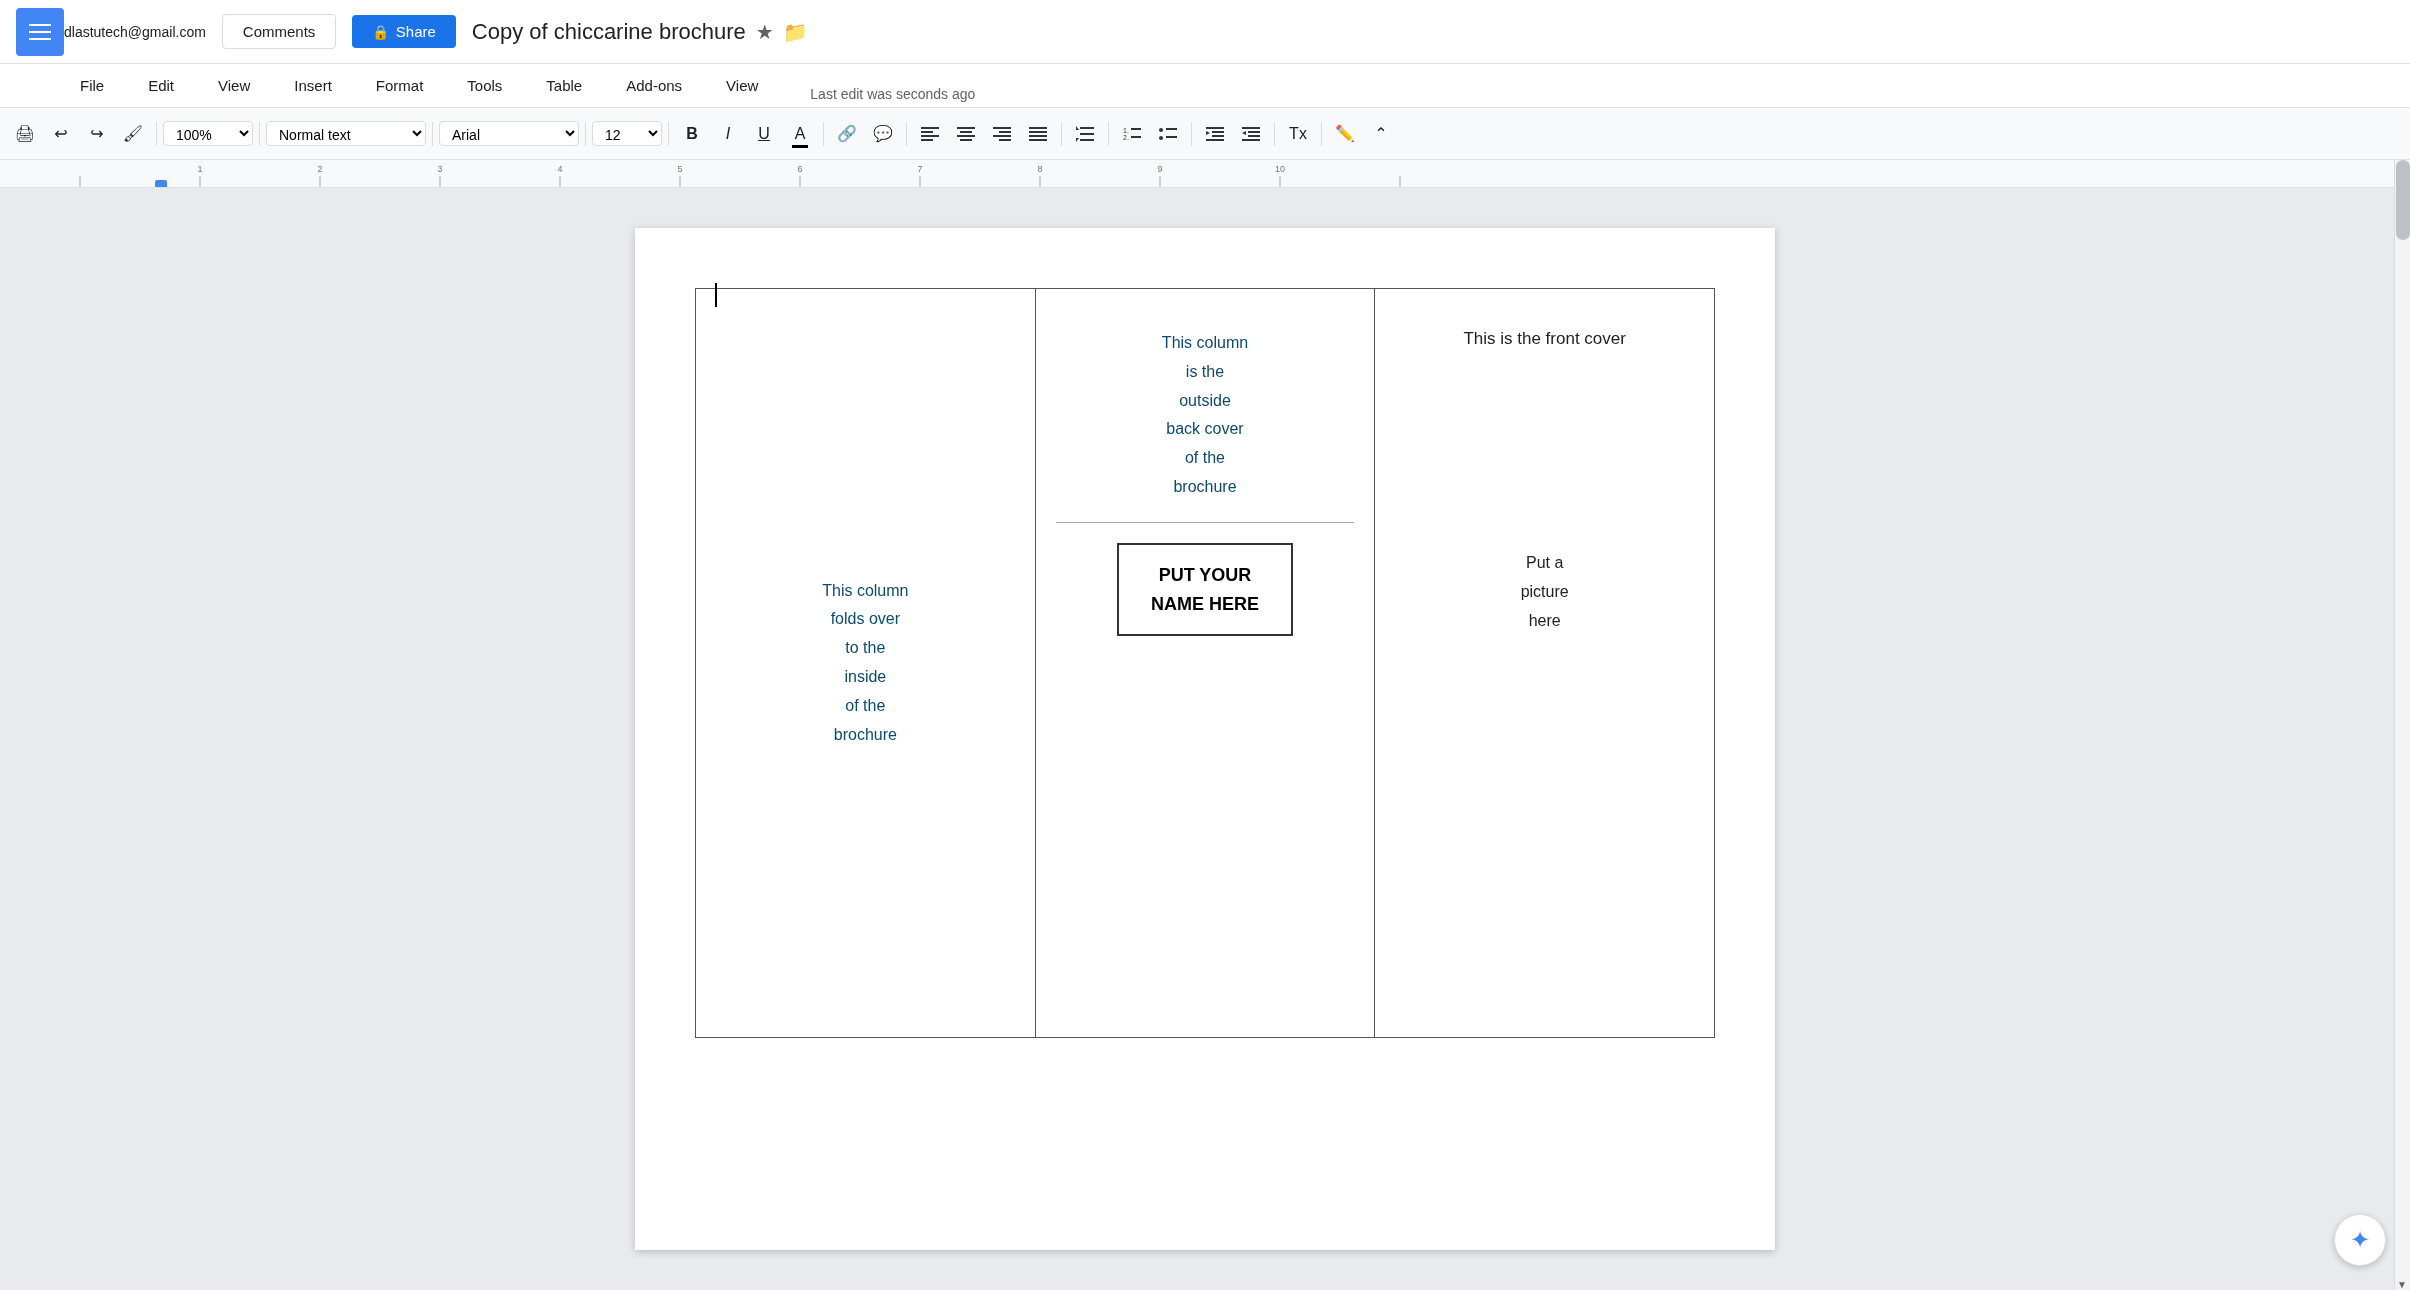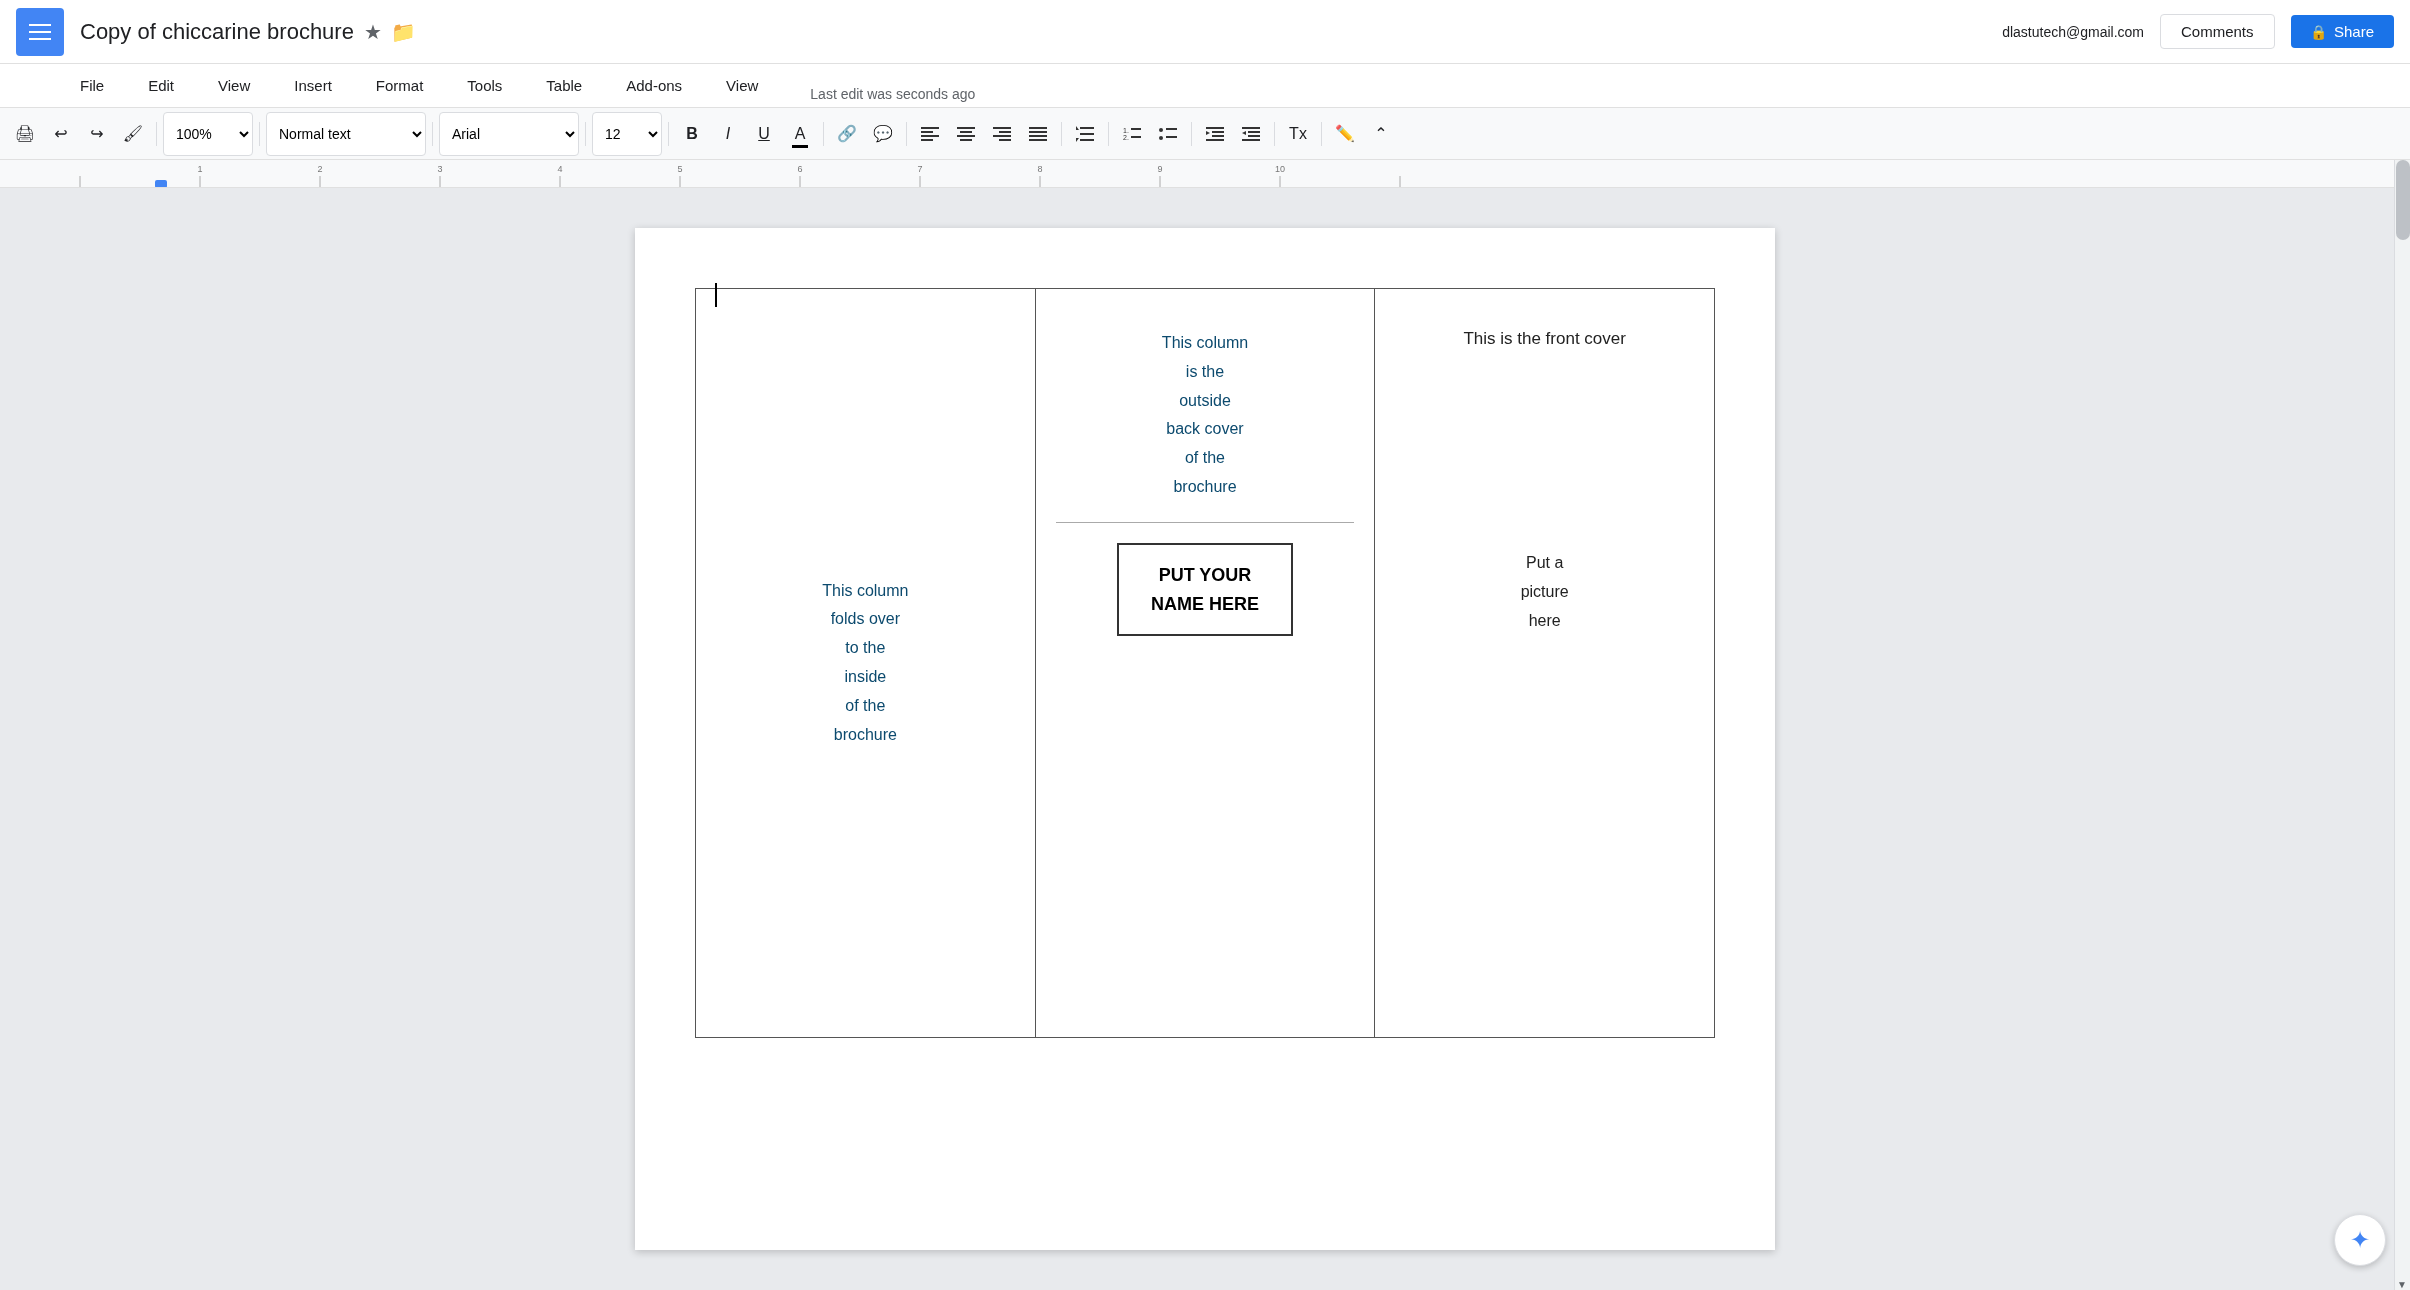--- a/index.html
+++ b/index.html
@@ -126,21 +126,21 @@
       background: #dadce0;
       margin: 0 4px;
     }
     .toolbar-select {
       border: 1px solid #dadce0;
       border-radius: 4px;
       padding: 4px 8px;
       font-size: 14px;
       background: #fff;
       cursor: pointer;
-      height: 44px;
+      height: 25px;
     }
     #zoom-select { width: 90px; }
     #style-select { width: 160px; }
     #font-select { width: 140px; }
     #font-size-select { width: 70px; }
     .toolbar-icon-btn {
       width: 34px;
       height: 34px;
       border: none;
       background: transparent;
@@ -309,32 +309,32 @@
 <body>
 
 <div id="top-bar">
   <div id="app-menu-btn">
     <div class="hamburger">
       <span></span>
         <span></span>
         <span></span>
     </div>
   </div>
-  <div id="doc-title-area">
-    <span id="doc-title">Copy of chiccarine brochure</span>
-    <span id="star-icon">★</span>
-    <span id="folder-icon">📁</span>
-  </div>
   <div id="top-right">
     <span id="user-email">dlastutech@gmail.com</span>
     <button id="comments-btn">Comments</button>
     <button id="share-btn">
       <span class="lock-icon">🔒</span>
       <span>Share</span>
     </button>
+  </div>
+  <div id="doc-title-area">
+    <span id="doc-title">Copy of chiccarine brochure</span>
+    <span id="star-icon">★</span>
+    <span id="folder-icon">📁</span>
   </div>
 </div>
 
 <div id="menu-bar">
   <span class="menu-item">File</span>
   <span class="menu-item">Edit</span>
   <span class="menu-item">View</span>
   <span class="menu-item">Insert</span>
   <span class="menu-item">Format</span>
   <span class="menu-item">Tools</span>

